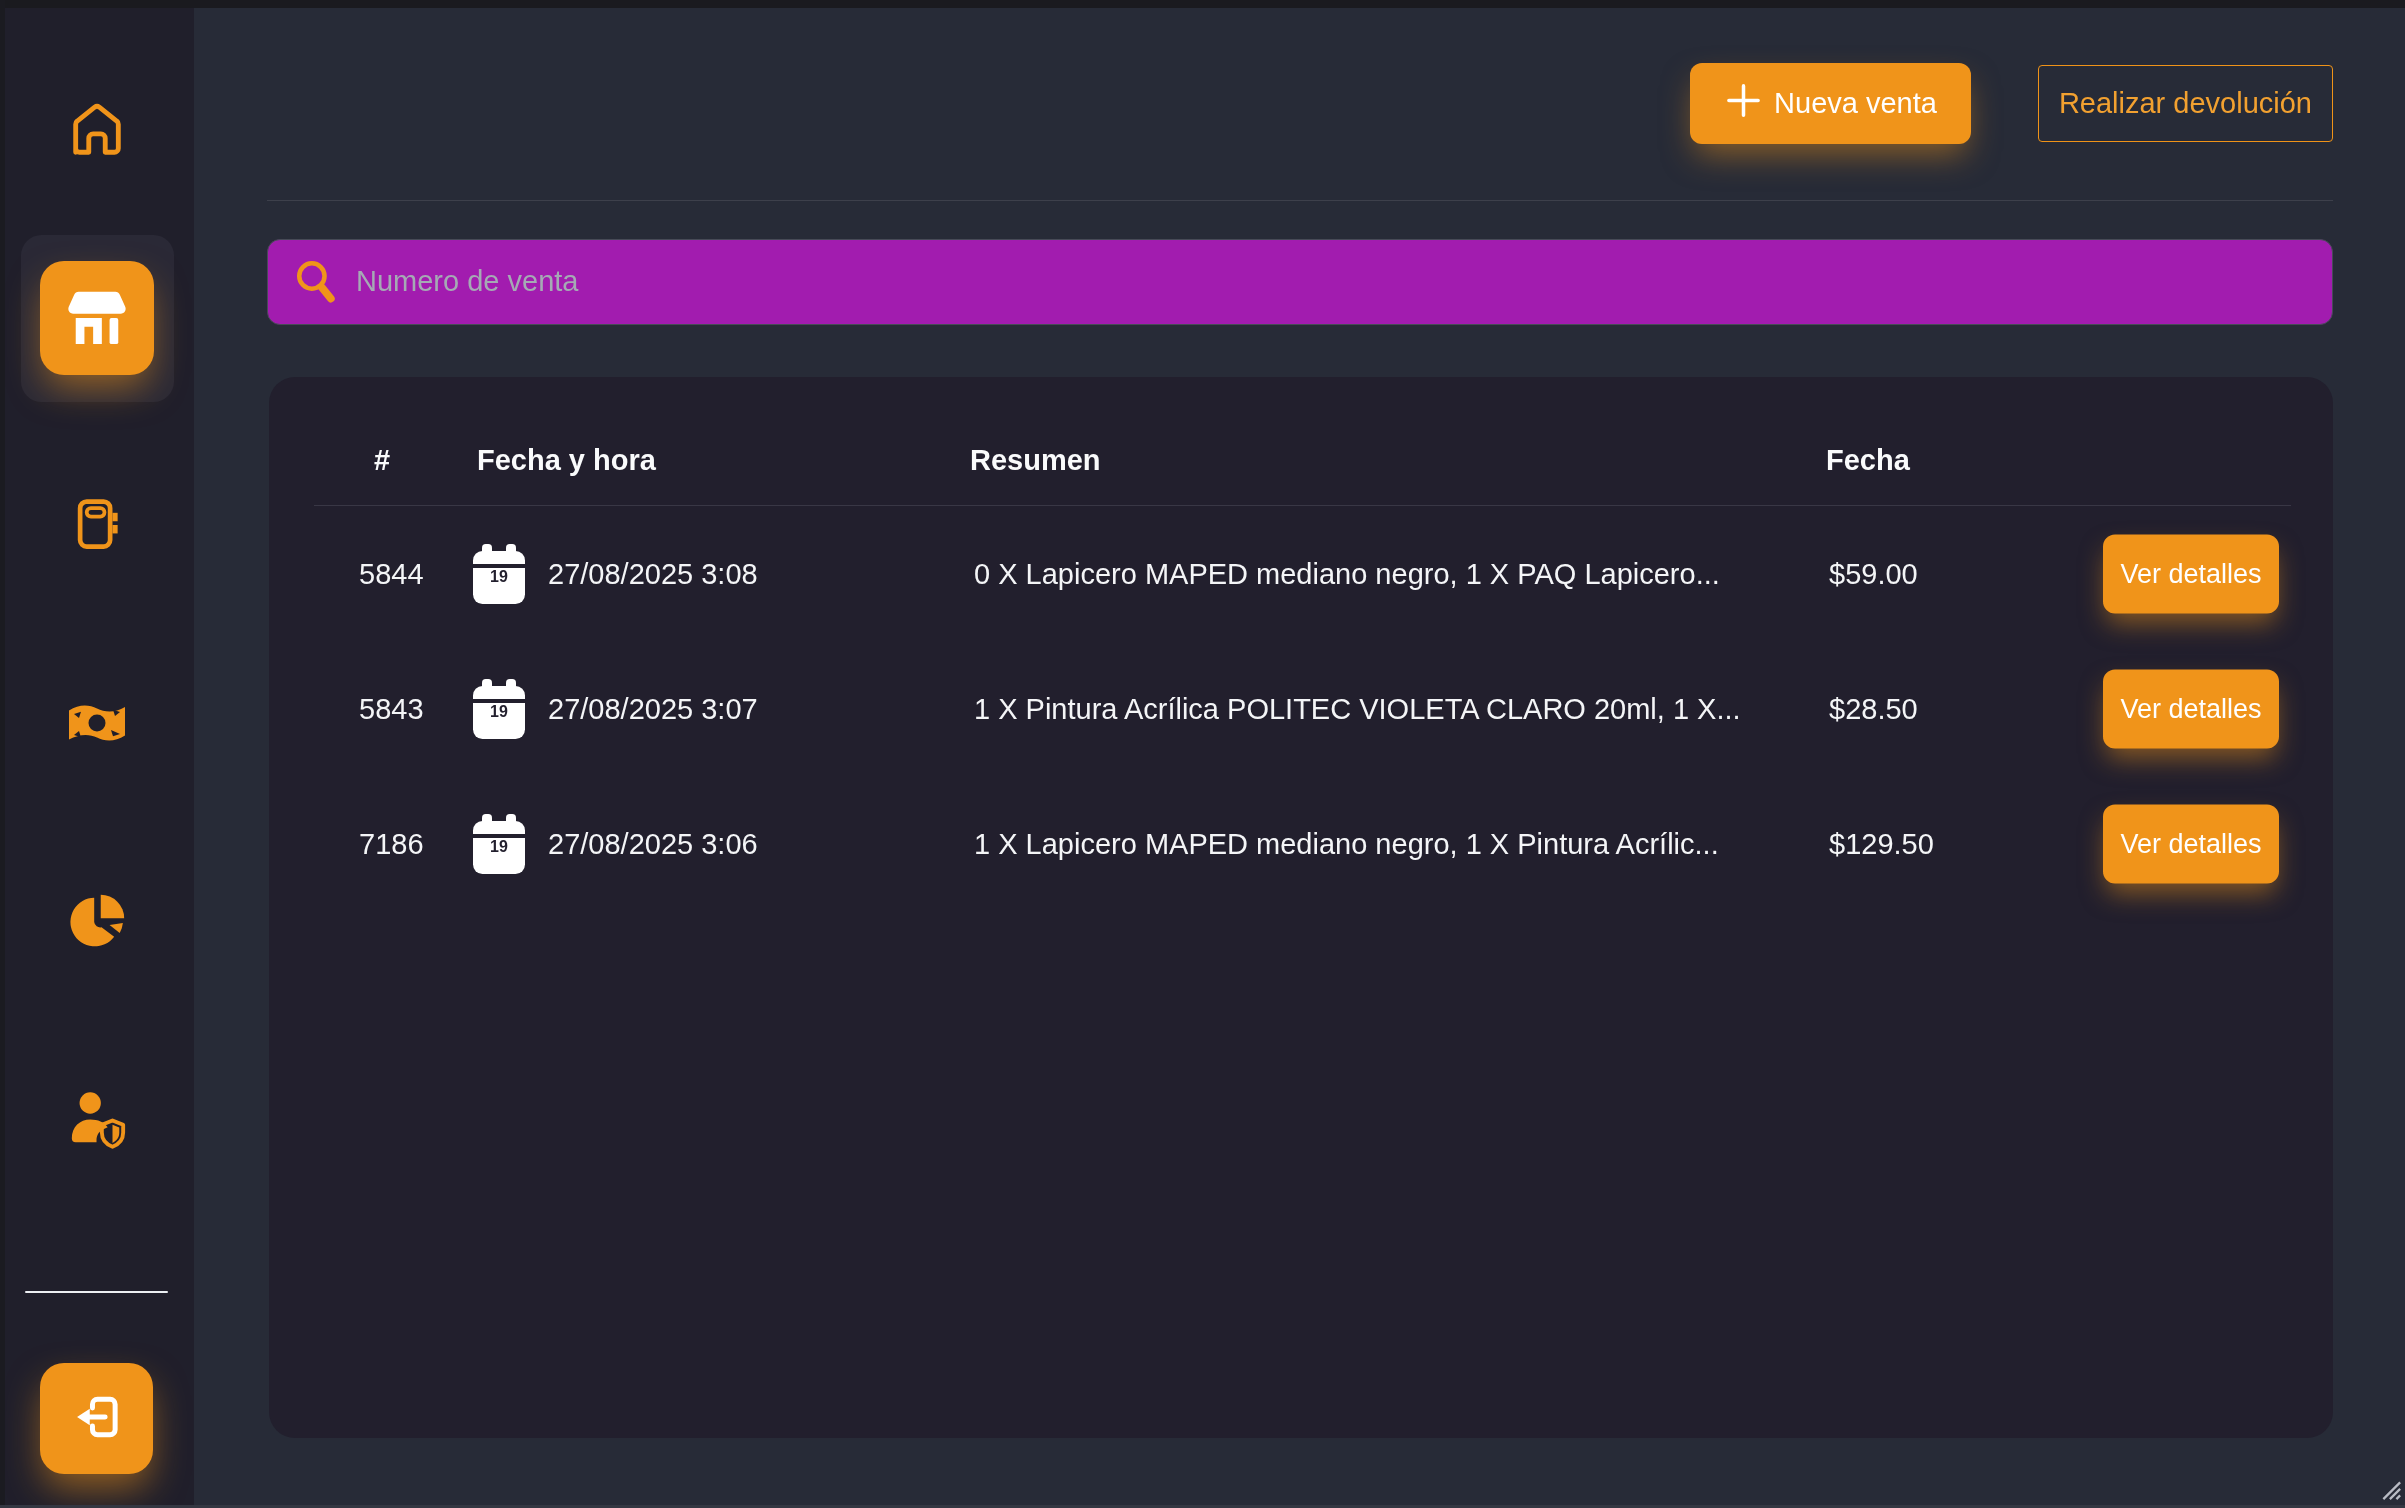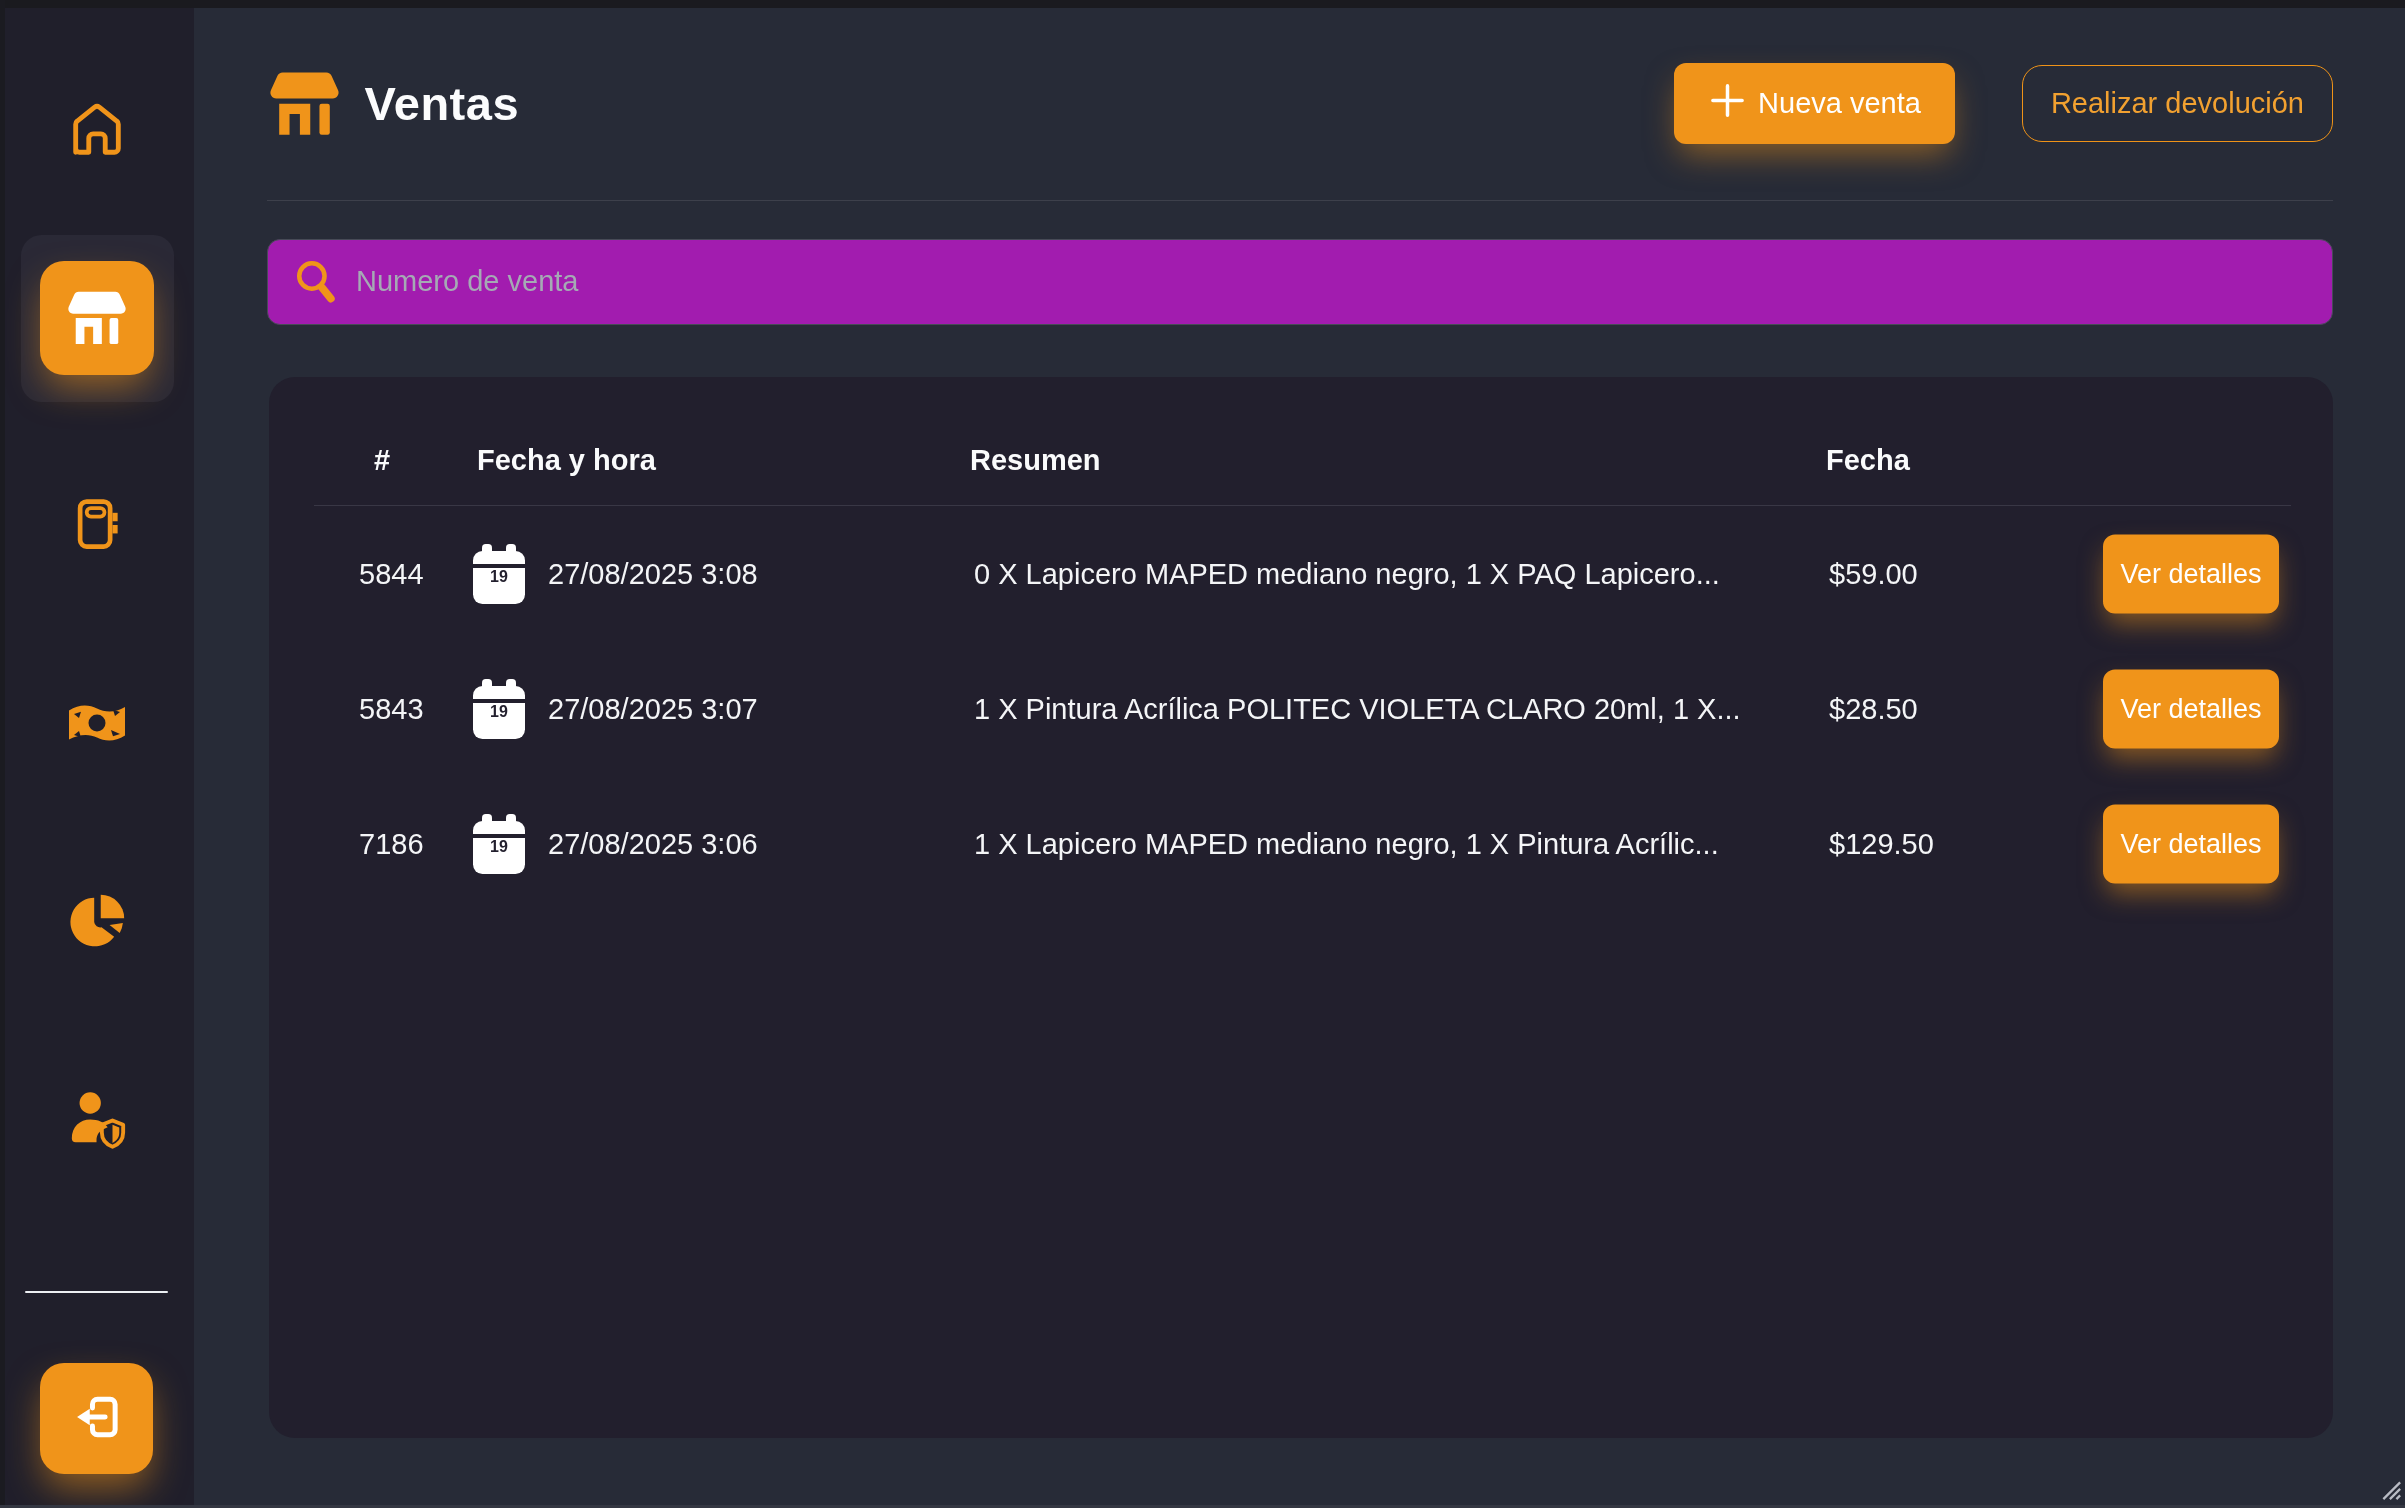--- a/index.html
+++ b/index.html
@@ -29,22 +29,22 @@
 
   
   .main{position:absolute;top:7.5px;left:194px;right:0;bottom:0}
   .header{position:absolute;top:0;left:73px;right:73px;height:192px;display:flex;align-items:center}
   .title-group{display:flex;align-items:center;gap:22.5px}
   .page-title{font-size:47px;font-weight:bold;letter-spacing:0.5px;color:#fbfcfd}
   .header-buttons{margin-left:auto;display:flex;align-items:center;gap:67px}
   .btn-new{display:flex;align-items:center;gap:11px;background:#f0941a;border:none;border-radius:12px;
     height:81px;padding:0 34px;color:#fff;font-size:29px;font-family:inherit;cursor:pointer;
     box-shadow:0 15px 32px -5.6px rgba(240,148,26,.5)}
-  .btn-refund{background:transparent;border:1.9px solid #ef9318;border-radius:20px;height:77px;
-    padding:0 28px;color:#f2a130;font-size:29px;font-family:inherit;cursor:pointer}
+  .btn-refund{background:transparent;border:1.9px solid #ef9318;border-radius:4px;height:77px;
+    padding:0 20px;color:#f2a130;font-size:29px;font-family:inherit;cursor:pointer}
   .header-divider{position:absolute;top:192px;left:73px;right:73px;height:1.9px;background:#3d404b}
 
   .searchbar{position:absolute;top:231px;left:73px;right:73px;height:86px;background:#a21caf;
     border:1.9px solid #474b57;border-radius:13px;display:flex;align-items:center;padding:0 24px;box-sizing:border-box}
   .searchbar input{flex:1;background:transparent;border:none;outline:none;color:#e2e5ea;
     font-size:29px;font-family:inherit;margin-left:15px}
   .searchbar input::placeholder{color:#a5aab4}
 
   
   .card{position:absolute;top:369px;left:75px;width:2064px;height:1061px;background:#221f2d;border-radius:26px}
@@ -157,30 +157,20 @@
           <path d="M41 32 H23" stroke="#ffffff" stroke-width="5.5" stroke-linecap="round"></path>
           <path d="M10 32 L24 23 v18 Z" fill="#ffffff"></path>
         </svg>
       </span>
     </div>
   </nav>
 
   <main class="main">
 
     <div class="header">
-      <div class="title-group">
-        <span>
-          <svg width="75" height="69" viewBox="0 0 64 60" fill="#f0941a">
-            <path d="M13 4 h38 c2 0 3.8 1.2 4.6 3 l5.6 12.4 c1.5 3.4-1 7.2-4.7 7.2 H7.5 c-3.7 0-6.2-3.8-4.7-7.2 L8.4 7 C9.2 5.2 11 4 13 4 Z"></path>
-            <path d="M10 31 h27 v27 h-9 V40 h-9 v18 h-9 z"></path>
-            <rect x="45" y="31" width="9" height="27" rx="2"></rect>
-          </svg>
-        </span>
-        <h1 class="page-title">Ventas</h1>
-      </div>
 
       <div class="header-buttons">
         <button class="btn-new">
           <span>
             <svg width="39" height="39" viewBox="0 0 40 40" fill="none">
               <path d="M20 5 V35 M5 20 H35" stroke="#ffffff" stroke-width="3.6" stroke-linecap="round"></path>
             </svg>
           </span>
           <span>Nueva venta</span>
         </button>

